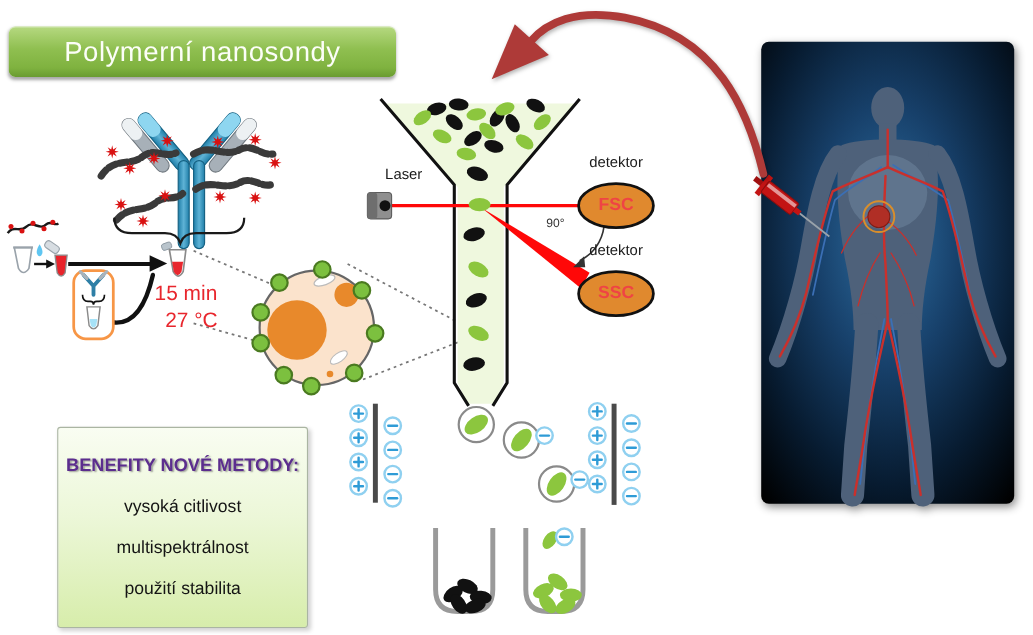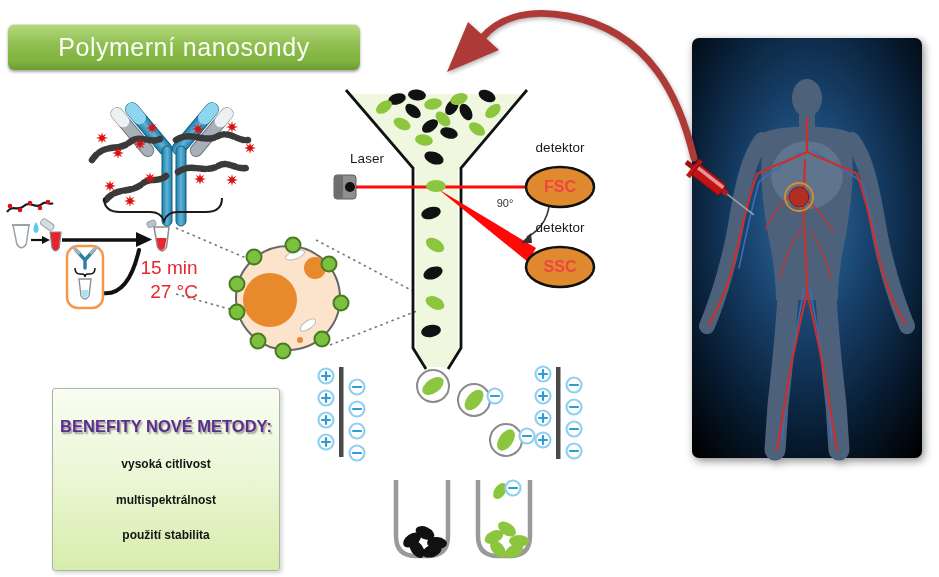--- a/index.html
+++ b/index.html
@@ -17,21 +17,21 @@
   .angle{font-size:11px;color:#333;text-align:center;}
   .redtxt{color:#e8262d;font-weight:normal;font-size:19px;text-align:center;}
   .benefits{
     left:52px;top:363px;width:228px;height:183px;
     background:linear-gradient(180deg,#f9fdf2 0%,#ecf7d8 45%,#d7edab 100%);
     border:1px solid #aab5a2;border-radius:3px;box-shadow:2px 2px 4px rgba(0,0,0,.18);
     display:flex;flex-direction:column;align-items:center;justify-content:space-evenly;
     padding:6px 4px;box-sizing:border-box;margin-top:25px;}
   .benefits-heading{color:#5b2d8e;font-weight:bold;font-size:16.5px;
     text-shadow:1.5px 1.5px 1.5px rgba(90,90,90,.55);}
-  .benefit-item{color:#141414;font-weight:bold;font-size:12px;text-align:center;}
+  .benefit-item{color:#141414;font-weight:normal;font-size:16px;text-align:center;}
 </style>
 </head>
 <body>
 
 <div class="stage">
 
   <svg class="abs" style="left:0;top:0" width="939" height="577" viewBox="0 0 939 577">
     <defs>
       <linearGradient id="teal" x1="0" y1="0" x2="1" y2="0">
         <stop offset="0" stop-color="#1f7ea8"></stop>

